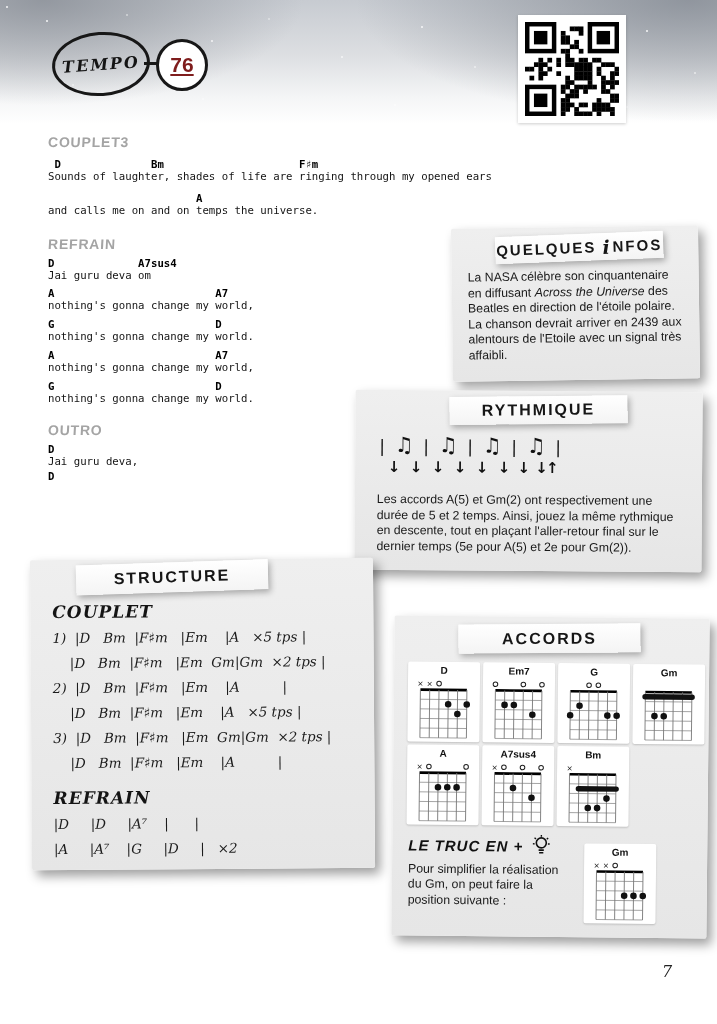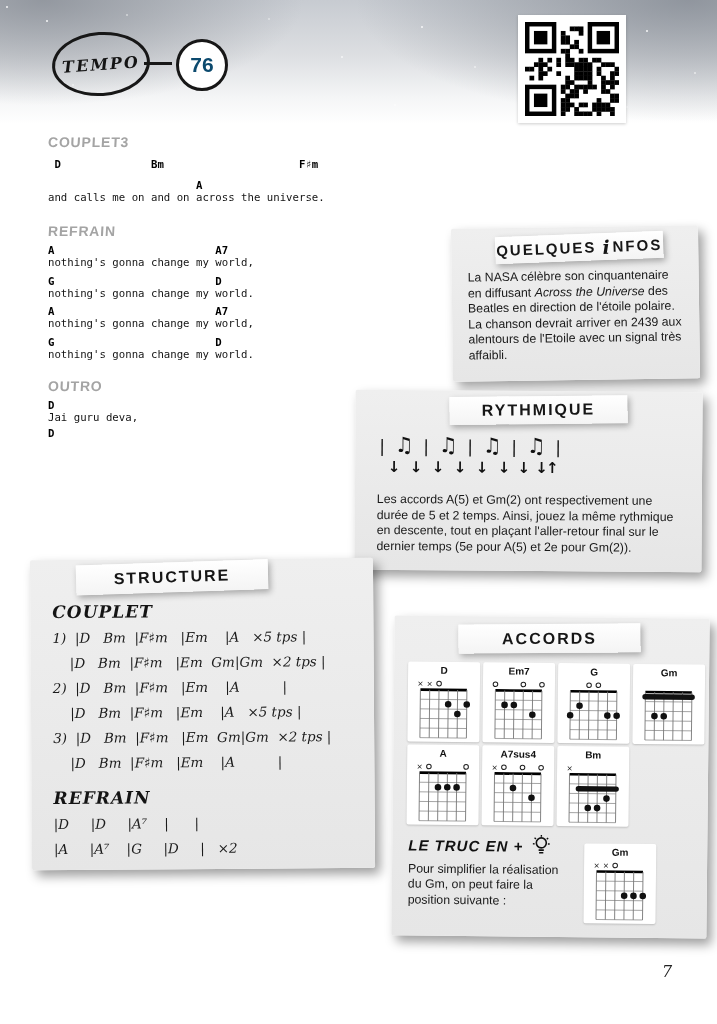--- a/index.html
+++ b/index.html
@@ -17,22 +17,22 @@
       335px 50px 0 0 rgba(255,255,255,.7),415px 20px 0 0 rgba(255,255,255,.85),
       468px 60px 0 0 rgba(255,255,255,.55),640px 24px 0 0 rgba(255,255,255,.9),
       688px 66px 0 0 rgba(255,255,255,.6),560px 92px 0 0 rgba(255,255,255,.6),
       66px 78px 0 0 rgba(255,255,255,.5),196px 92px 0 0 rgba(255,255,255,.45),
       388px 98px 0 0 rgba(255,255,255,.5),620px 100px 0 0 rgba(255,255,255,.5);}
   .tempo-wrap{position:absolute;left:52px;top:26px;width:210px;height:76px;}
   .tempo-ellipse{position:absolute;left:0;top:6px;width:92px;height:58px;border:3px solid #171717;border-radius:50%;
     transform:rotate(-4deg);display:flex;align-items:center;justify-content:center;background:transparent;}
   .tempo-label{font:italic 700 16px "DejaVu Serif",serif;letter-spacing:2px;color:#141414;}
   .tempo-line{position:absolute;left:92px;top:36px;width:28px;height:3px;background:#171717;}
-  .tempo-circle{position:absolute;left:124px;top:13px;width:46px;height:46px;border:3px solid #171717;border-radius:50%;
-    background:#fff;display:flex;align-items:center;justify-content:center;font:800 21px "Liberation Sans",sans-serif;color:#0c4a6e;}
+  .tempo-circle{position:absolute;left:104px;top:13px;width:46px;height:46px;border:3px solid #171717;border-radius:50%;
+    background:#fff;display:flex;align-items:center;justify-content:center;font:800 21px "Liberation Sans",sans-serif;color:#7f1d1d;text-decoration:underline;}
   .qr-box{position:absolute;left:518px;top:15px;width:108px;height:108px;background:#fff;box-shadow:0 1px 3px rgba(0,0,0,.2);}
   .qr-box svg{position:absolute;left:7px;top:7px;}
 
   
   .song-col{position:absolute;left:48px;top:134px;width:470px;}
   .sec-h{font:700 14px "Liberation Sans",sans-serif;color:#a4a4a4;letter-spacing:.8px;margin:0 0 5px;transform:skewX(-3deg);transform-origin:left;}
   .chords{font:700 10.7px/13px "DejaVu Sans Mono",monospace;white-space:pre;color:#000;}
   .lyric{font:400 10.7px/12.8px "DejaVu Sans Mono",monospace;white-space:pre;color:#141414;}
   .c3 .pair{margin-bottom:1px;margin-top:8px;}
   .ref{margin-top:18px;}
@@ -240,30 +240,35 @@
           <rect x="8.952380952380953" y="71.61904761904762" width="13.428571428571429" height="13.428571428571429" fill="#000"></rect>
         </svg>
     </div>
   </div>
 
   <div class="song-col">
     <div class="c3">
       <div class="sec-h">COUPLET3</div>
       <div class="pair">
           <div class="chords"> D              Bm                     F♯m</div>
+          <div class="lyric">Sounds of laughter, shades of life are ringing through my opened ears</div>
         </div>
       <div class="pair">
         </div>
       <div class="pair">
           <div class="chords">                       A</div>
-          <div class="lyric">and calls me on and on across the universe.</div>
+          <div class="lyric">and calls me on and on temps the universe.</div>
         </div>
     </div>
     <div class="ref">
       <div class="sec-h">REFRAIN</div>
+      <div class="pair">
+          <div class="chords">D             A7sus4</div>
+          <div class="lyric">Jai guru deva om</div>
+        </div>
       <div class="pair">
           <div class="chords">A                         A7</div>
           <div class="lyric">nothing's gonna change my world,</div>
         </div>
       <div class="pair">
           <div class="chords">G                         D</div>
           <div class="lyric">nothing's gonna change my world.</div>
         </div>
       <div class="pair">
           <div class="chords">A                         A7</div>

